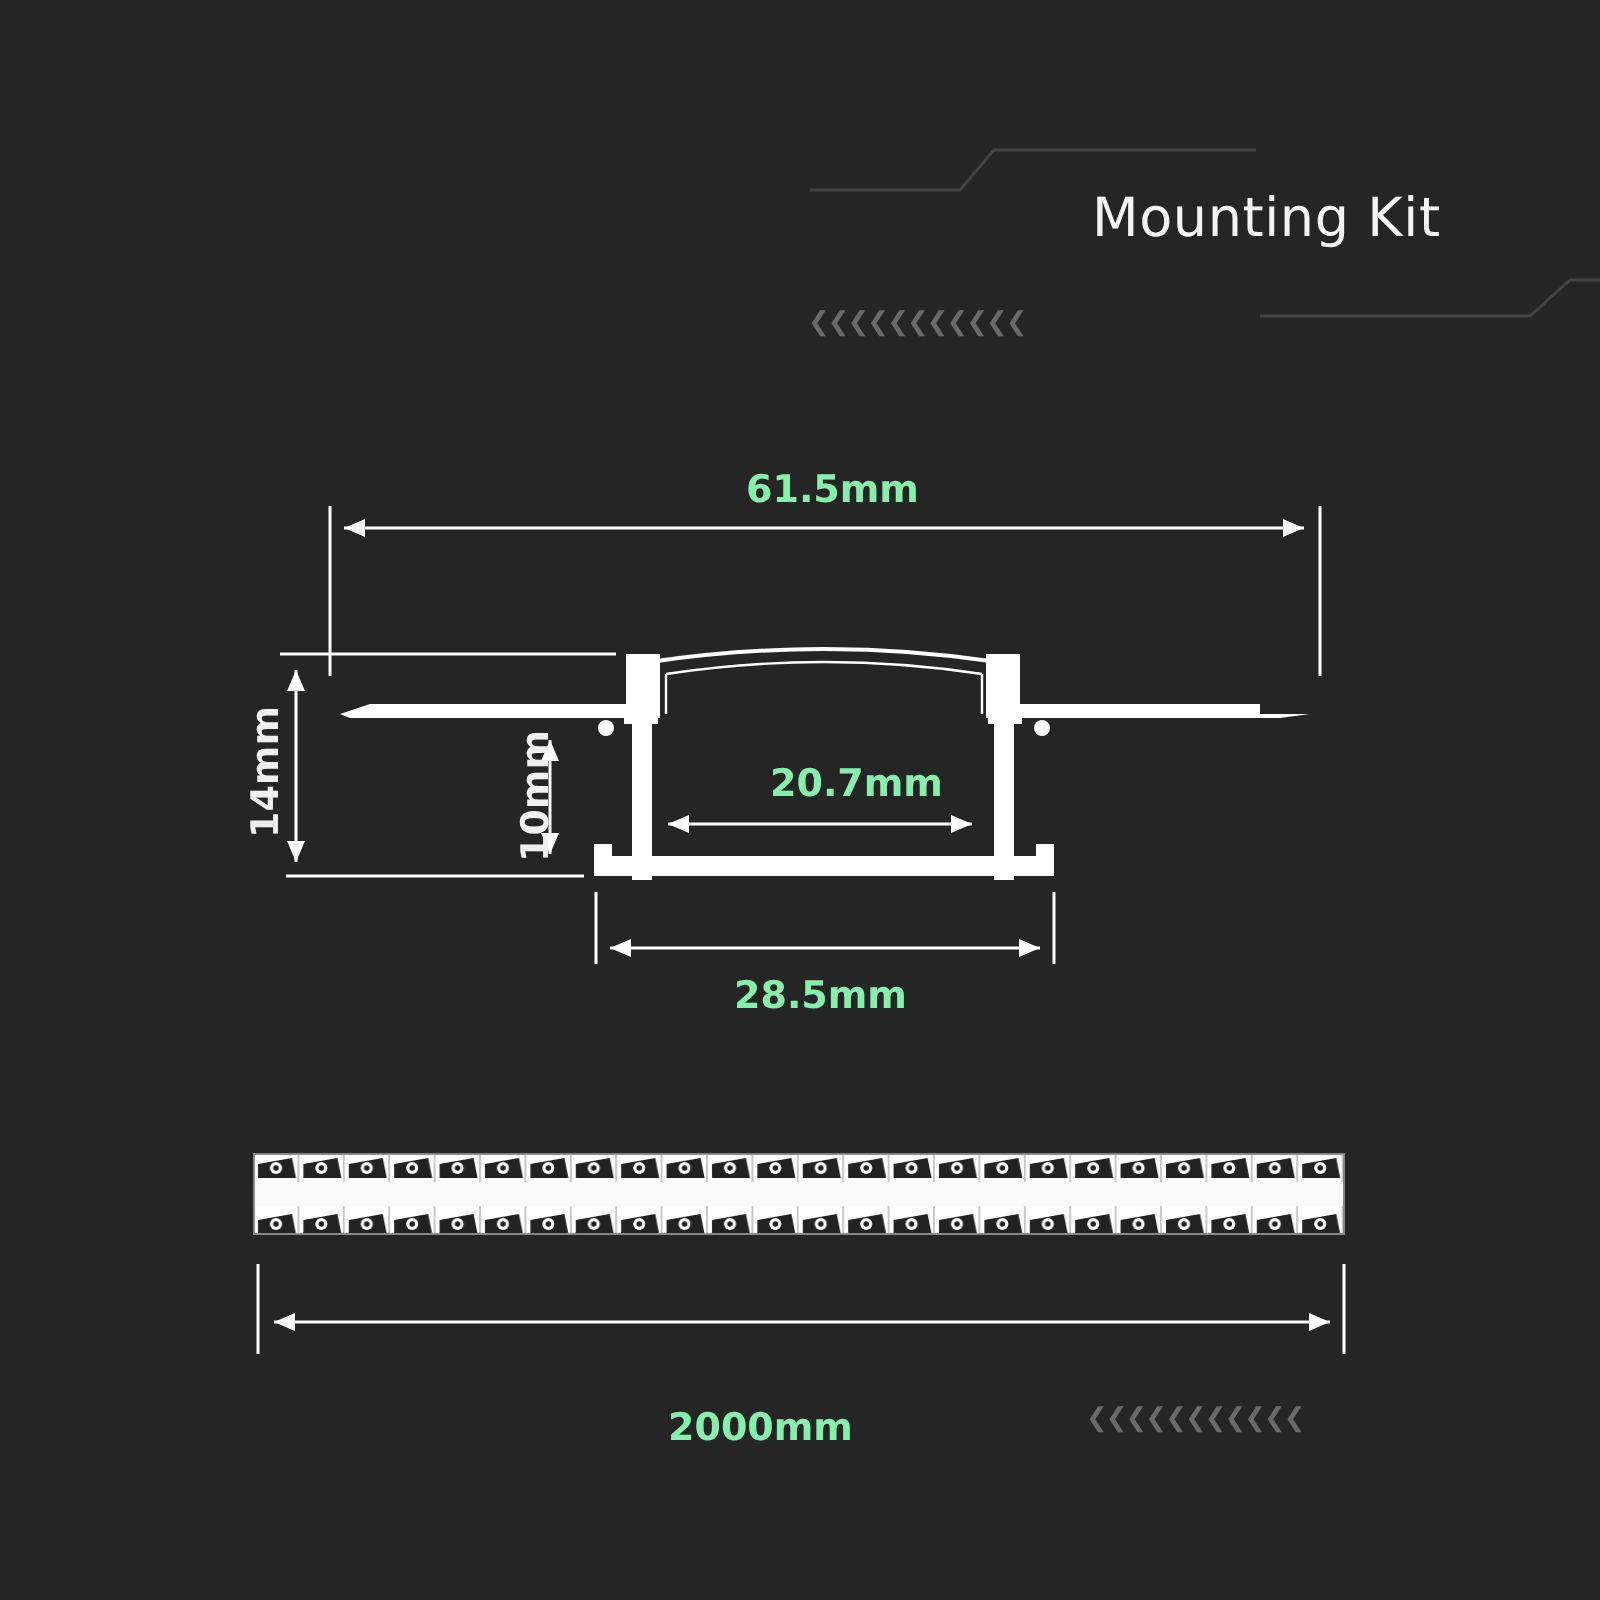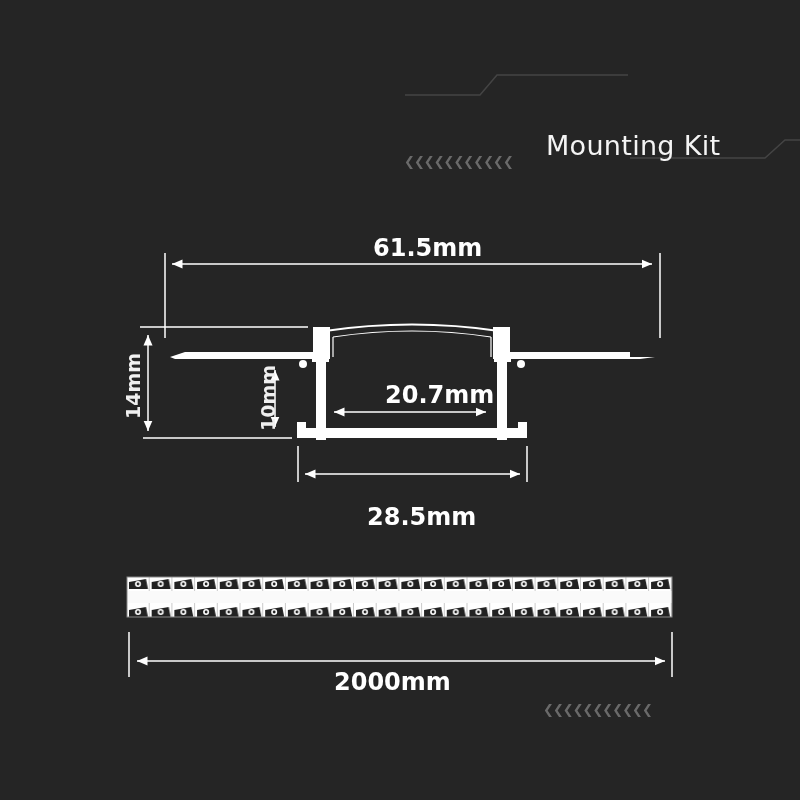--- a/index.html
+++ b/index.html
@@ -1,20 +1,20 @@
 <!DOCTYPE html>
 <html><head>
 <meta charset="utf-8">
 <style>
   html, body { margin: 0; padding: 0; }
   body { width: 800px; height: 800px; background: #252525; position: relative; overflow: hidden;
          font-family: "DejaVu Sans", "Liberation Sans", sans-serif; color: #fff; }
-  .title { position: absolute; left: 546px; top: 94px; font-size: 27px; font-weight: normal; letter-spacing: 0.3px; color: #f4f4f4; margin-top: 36px; }
+  .title { position: absolute; left: 546px; top: 94px; font-size: 27px; font-weight: normal; letter-spacing: 0.3px; color: #f4f4f4; }
   .chev { position: absolute; font-size: 13px; color: #6a6a6a; letter-spacing: -1px; font-weight: bold; }
-  .lbl { position: absolute; font-size: 24px; font-weight: bold; color: #ffffff; }
+  .lbl { position: absolute; font-size: 19px; font-weight: bold; color: #86efac; }
   .vlbl { position: absolute; font-size: 19px; font-weight: bold; color: #f0f0f0; transform: rotate(-90deg); transform-origin: center; }
   svg { position: absolute; left: 0; top: 0; }
 </style>
 </head>
 <body>
 
 <svg width="800" height="800">
   <polyline points="405,95 480,95 497,75 628,75" fill="none" stroke="#444" stroke-width="1.5"></polyline>
   <polyline points="630,158 765,158 785,140 800,140" fill="none" stroke="#444" stroke-width="1.5"></polyline>
 </svg>
@@ -90,14 +90,14 @@
   <rect x="127" y="577" width="545" height="14" fill="url(#tile)"></rect>
   <rect x="127" y="591" width="545" height="12" fill="#fafafa"></rect>
   <rect x="127" y="603" width="545" height="14" fill="url(#tile)" transform="translate(0,26) translate(0,-26)"></rect>
   <rect x="127" y="577" width="545" height="40" fill="none" stroke="#888" stroke-width="1"></rect>
 </svg>
 
 <div class="lbl" style="left:373px;top:234px;">61.5mm</div>
 <div class="vlbl" style="left:100px;top:375px;">14mm</div>
 <div class="vlbl" style="left:235px;top:387px;">10mm</div>
 <div class="lbl" style="left:385px;top:381px;">20.7mm</div>
-<div class="lbl" style="left:367px;top:503px;">28.5mm</div>
-<div class="lbl" style="left:334px;top:668px;">2000mm</div>
+<div class="lbl" style="left:367px;top:487px;">28.5mm</div>
+<div class="lbl" style="left:334px;top:703px;">2000mm</div>
 
 </body></html>

